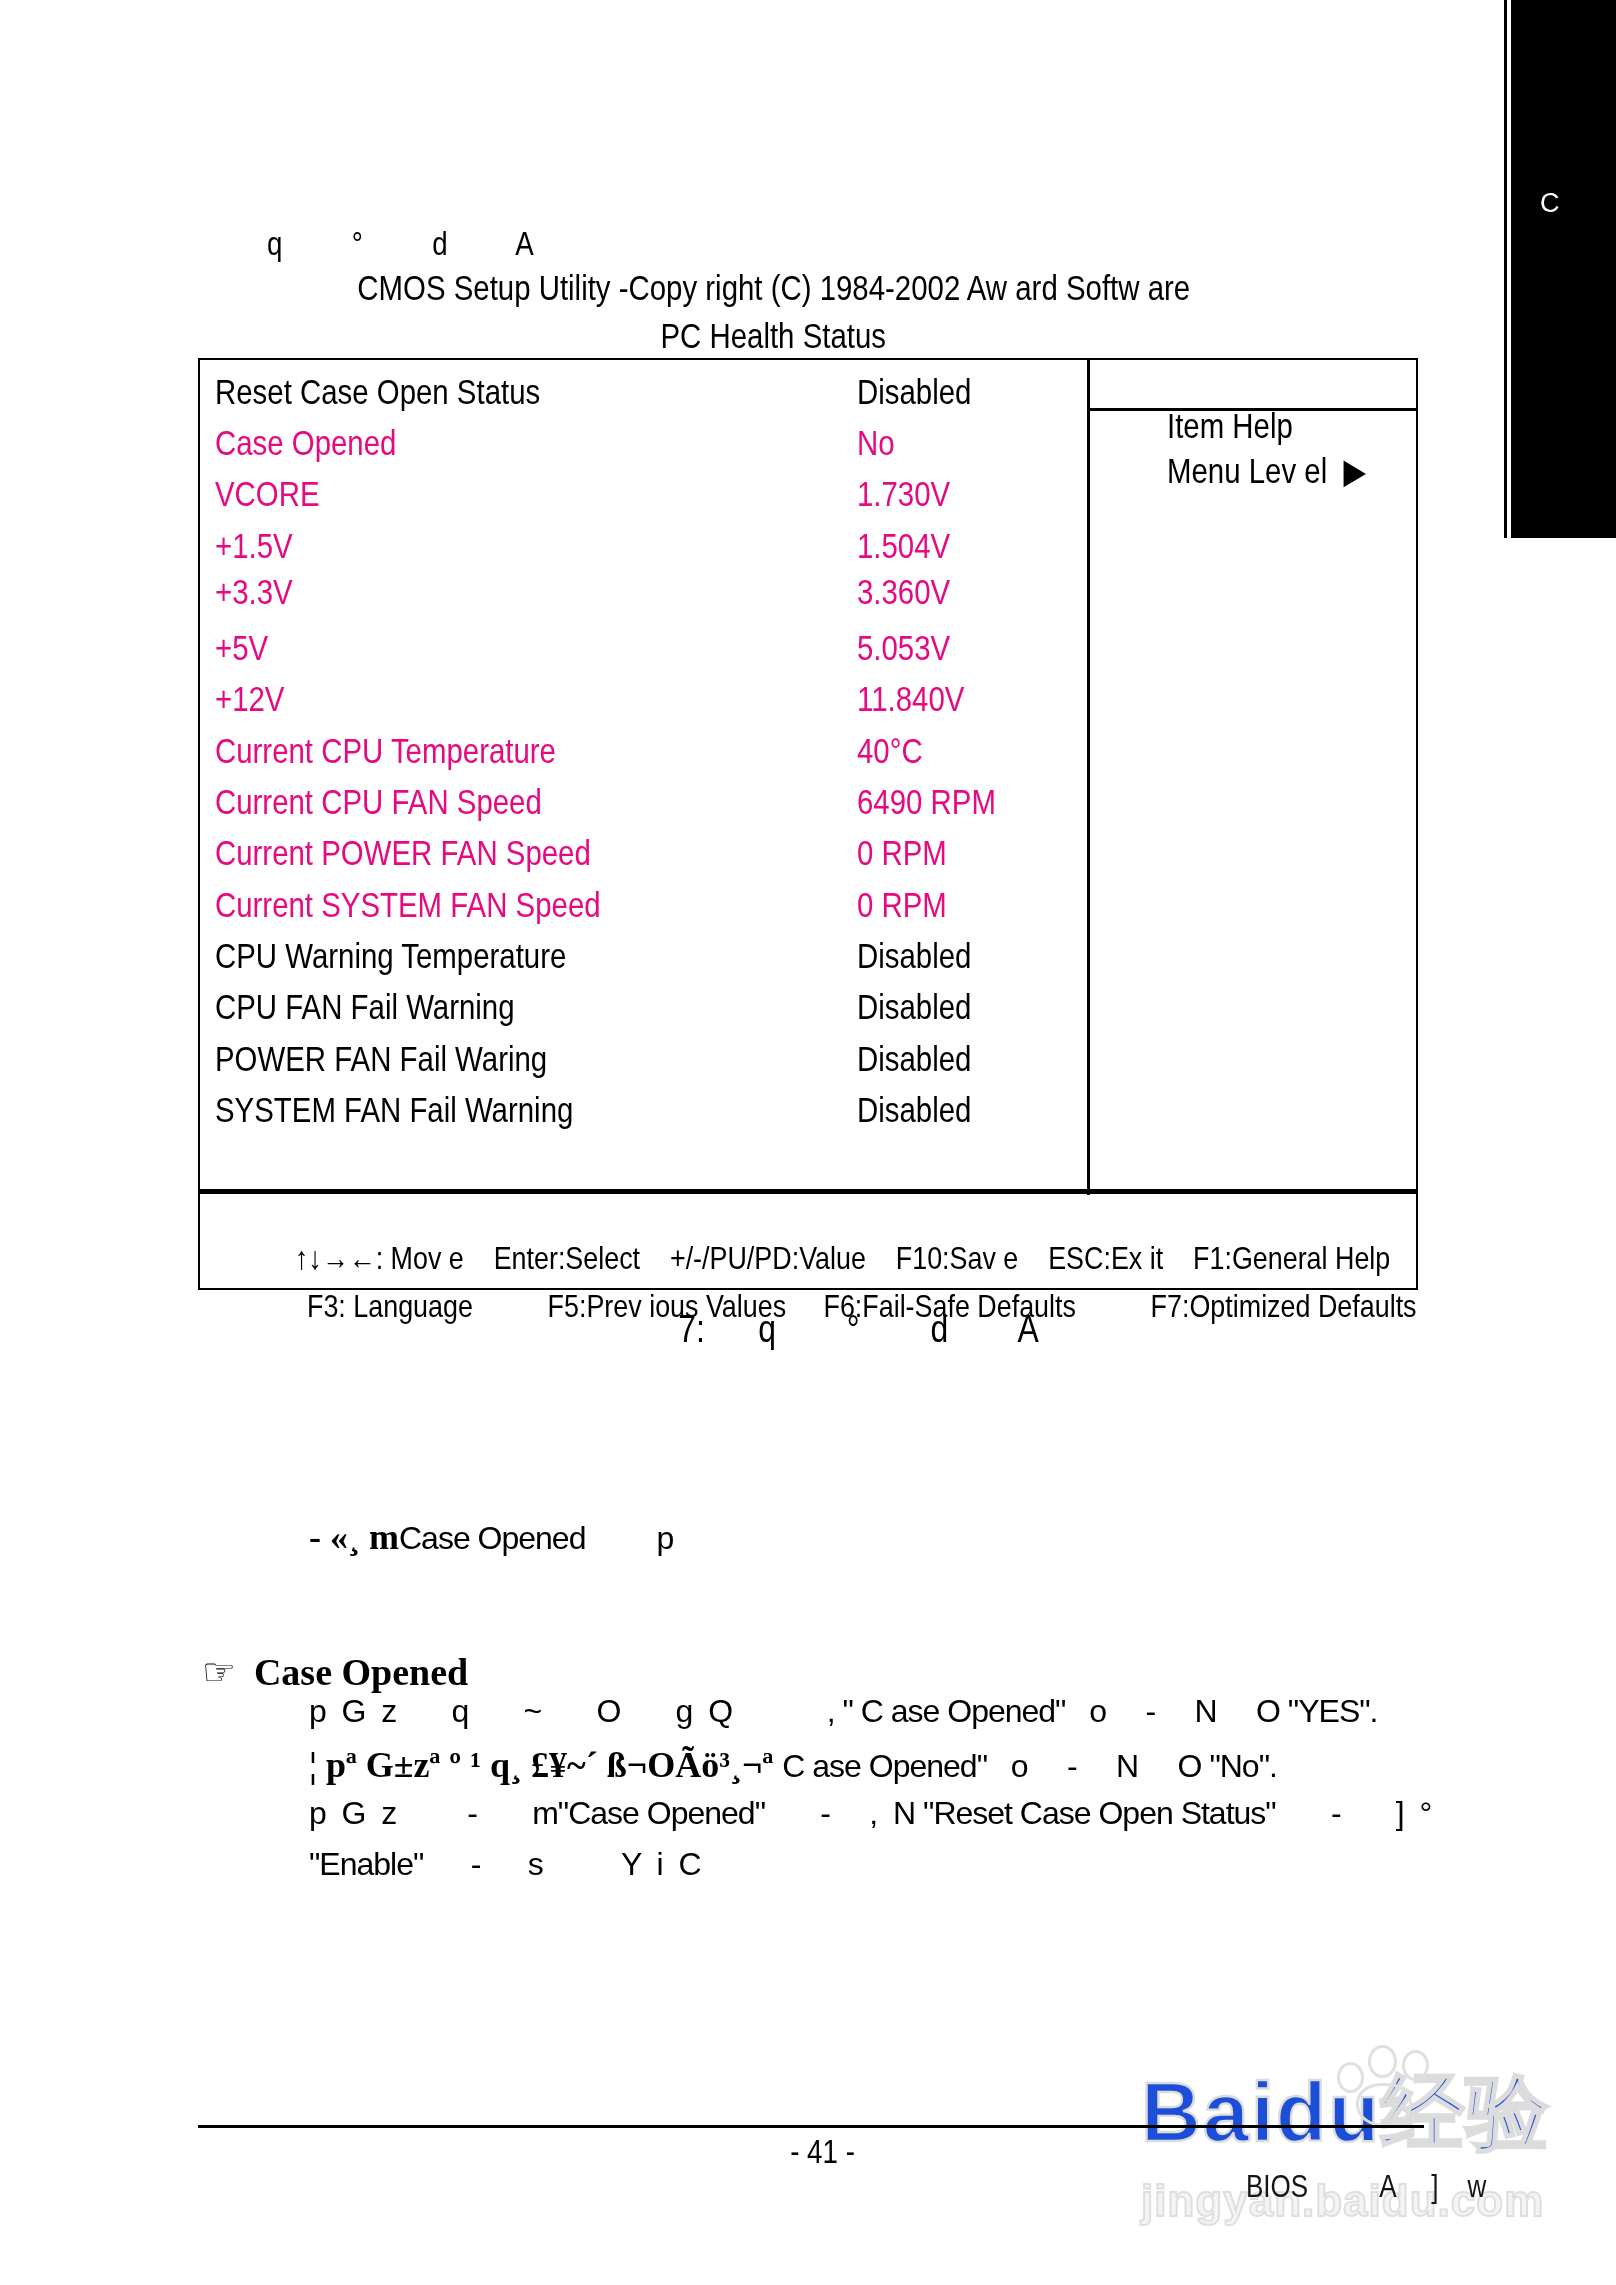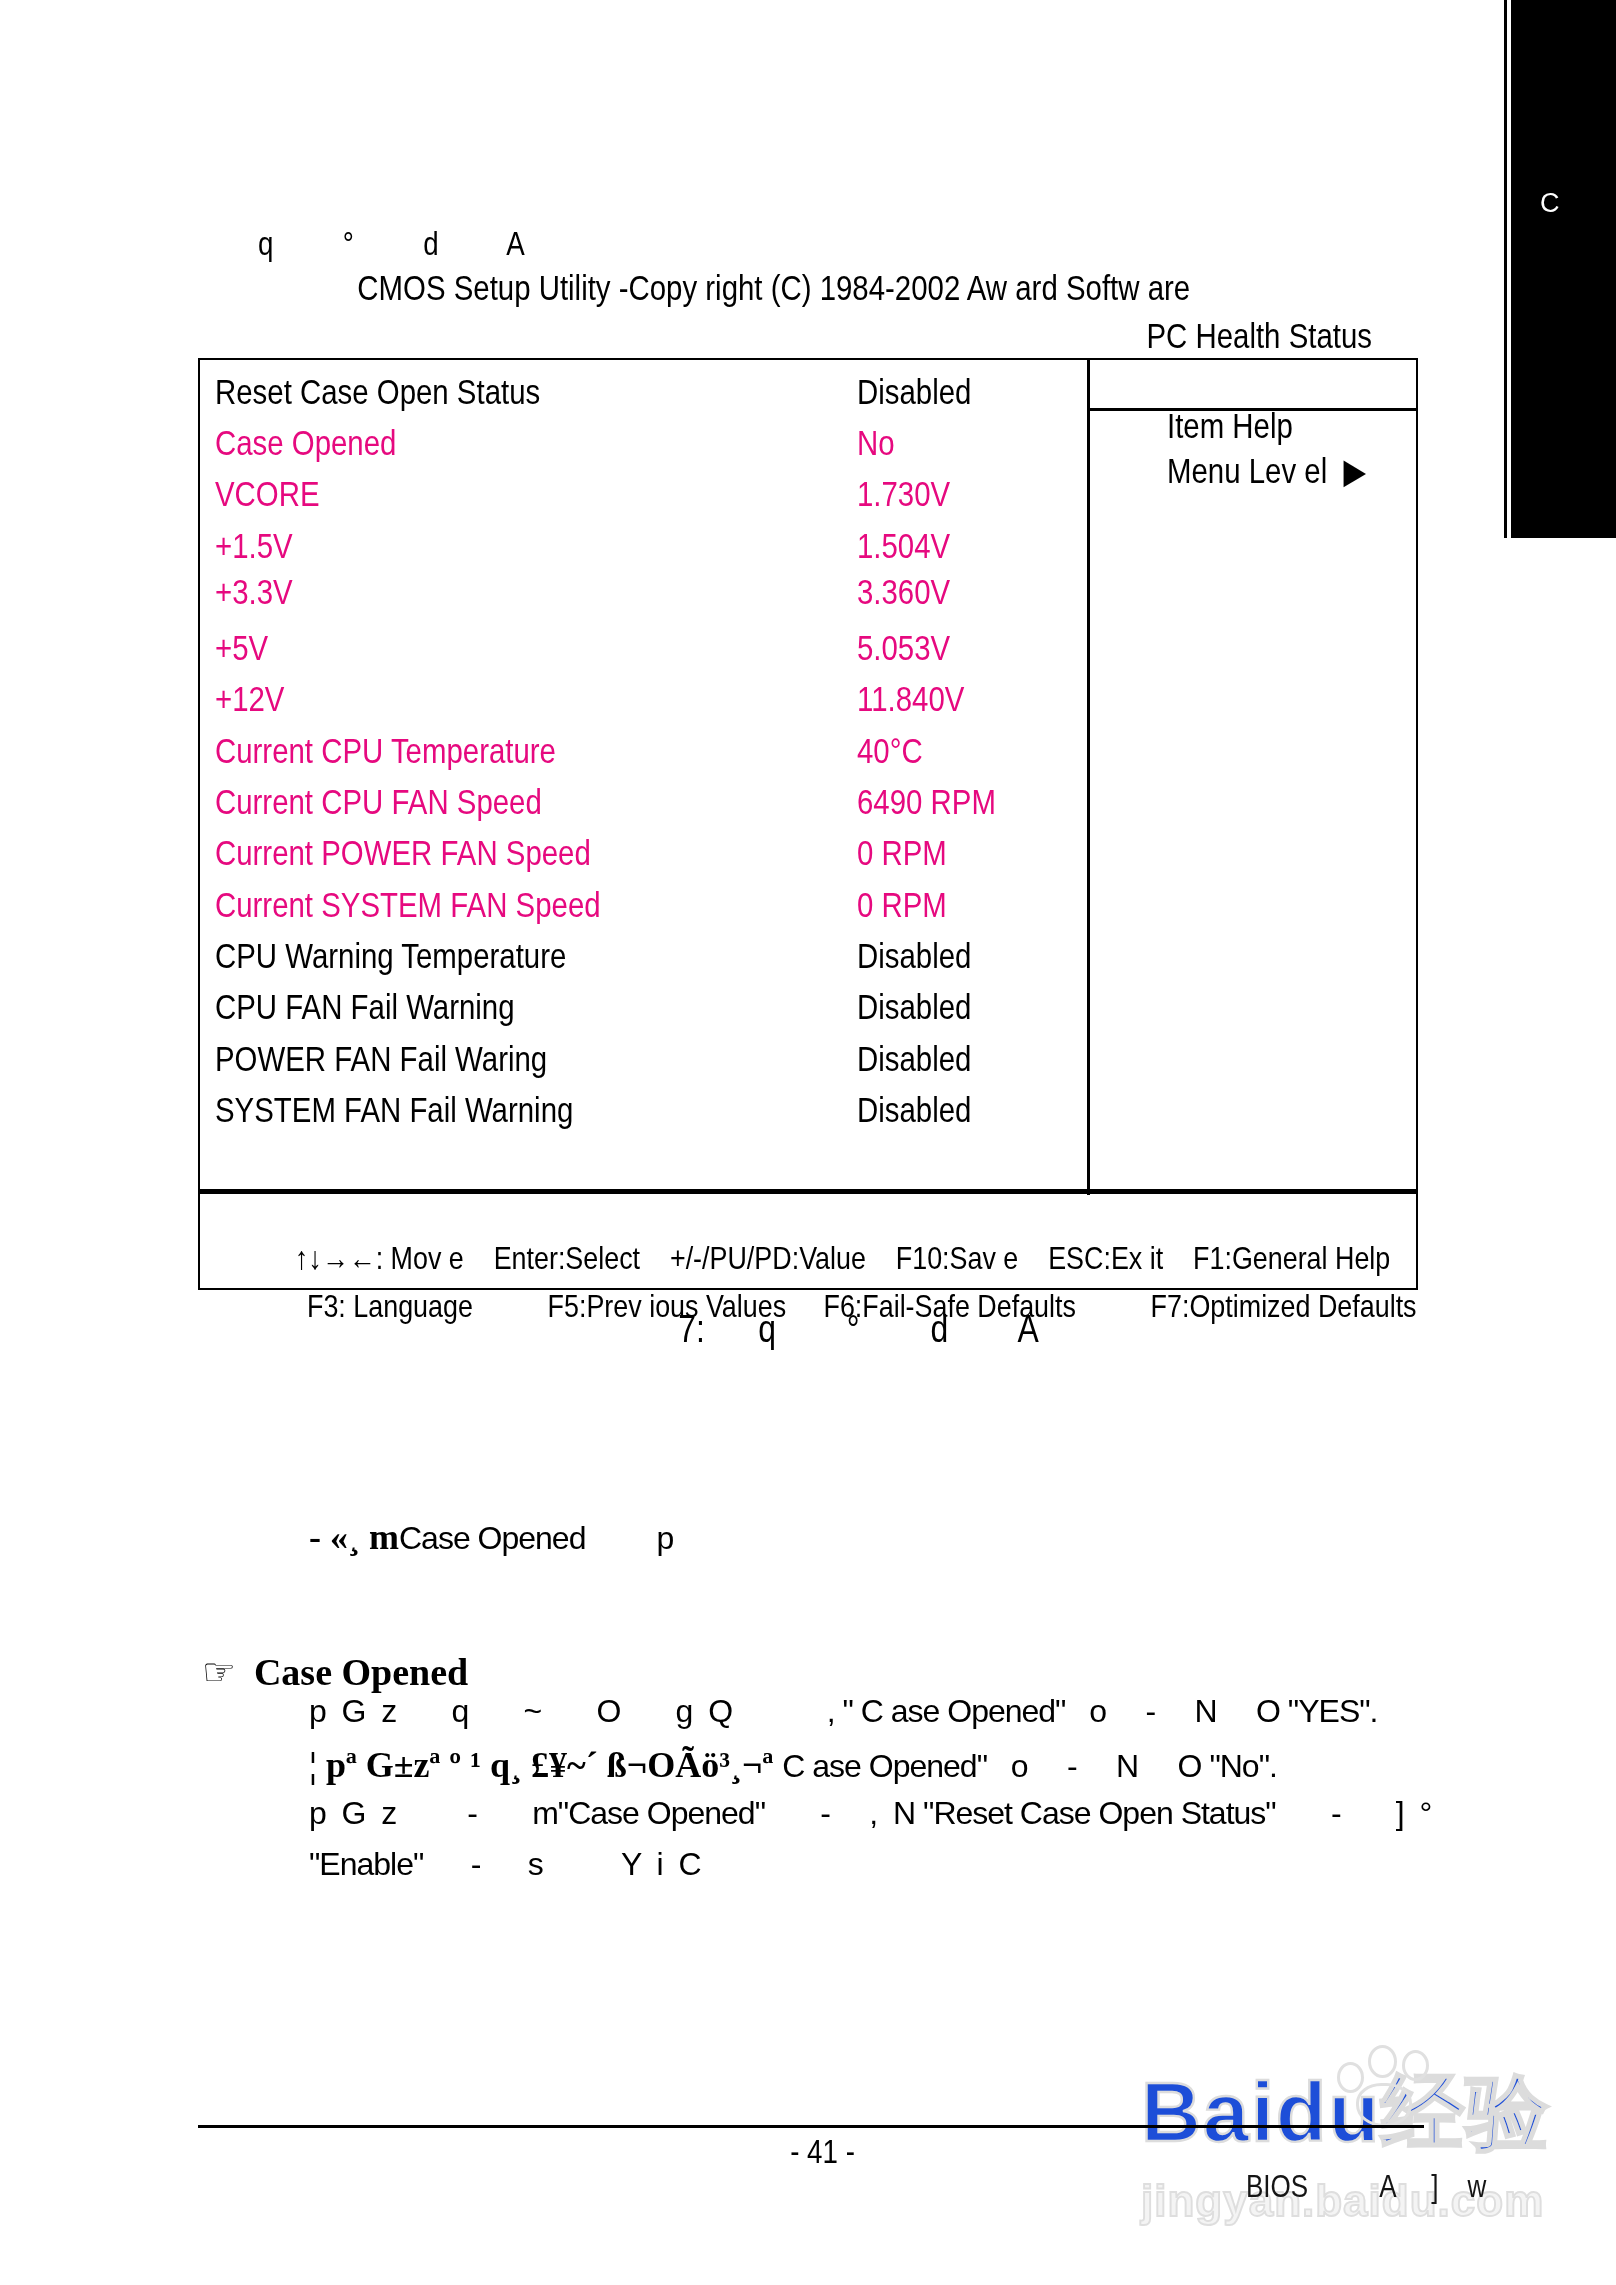--- a/index.html
+++ b/index.html
@@ -42,33 +42,33 @@
   
   .blackbar{left:1511px;top:0;width:106px;height:538px;background:#000;z-index:2;}
   .hairline{left:1504px;top:0;width:2.9px;height:538px;background:#000;}
   .tab-c{left:29px;top:188px;color:#fff;font-size:27px;}
 </style>
 </head>
 <body>
 
 <div class="page">
 
-  <div class="abs nw" style="left:221px;top:187px;font-size:33px;">
+  <div class="abs nw" style="left:230px;top:187px;font-size:33px;">
     <span class="sc">q         °         d         A</span>
   </div>
 
   <div class="abs hairline"></div>
   <div class="abs blackbar">
     <div class="abs tab-c">C</div>
   </div>
 
   <div class="abs center bios-head" style="left:154px;top:269px;width:1239px;">
     <span class="nw scC">CMOS Setup Utility -Copy right (C) 1984-2002 Aw ard Softw are</span>
   </div>
-  <div class="abs center bios-head" style="left:154px;top:317px;width:1239px;text-align:right;">
+  <div class="abs center bios-head" style="left:154px;top:317px;width:1239px;">
     <span class="nw scC">PC Health Status</span>
   </div>
 
   <div class="abs bios-table">
     <div class="abs vdiv"></div>
     <div class="abs help-underline"></div>
     <div class="abs keys-sep"></div>
 
     <div>
         <div class="row" style="top: 9.6px;">

